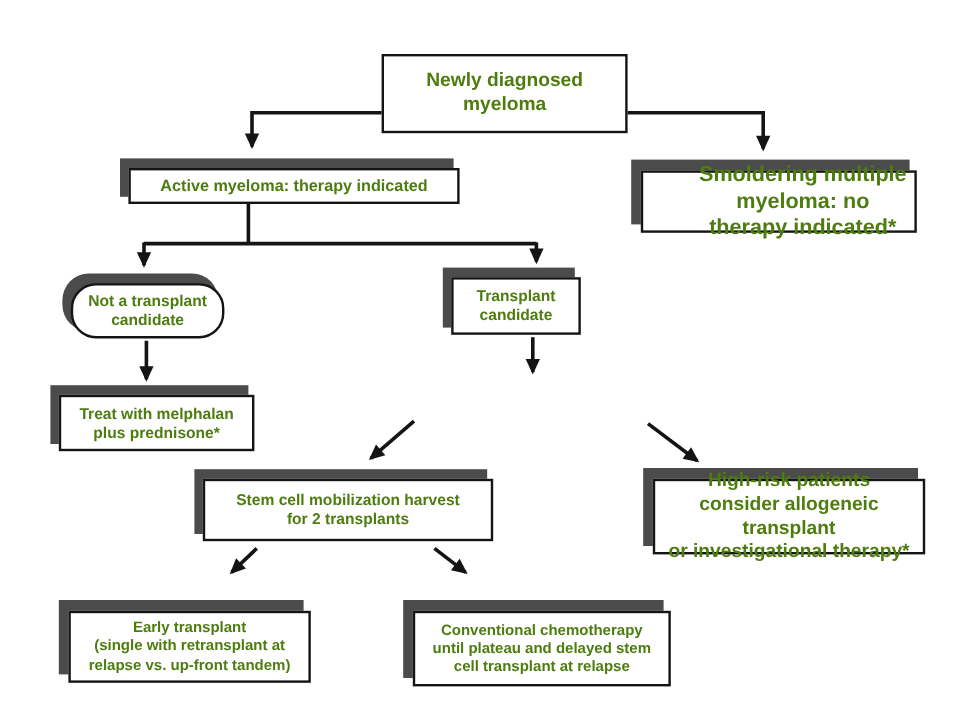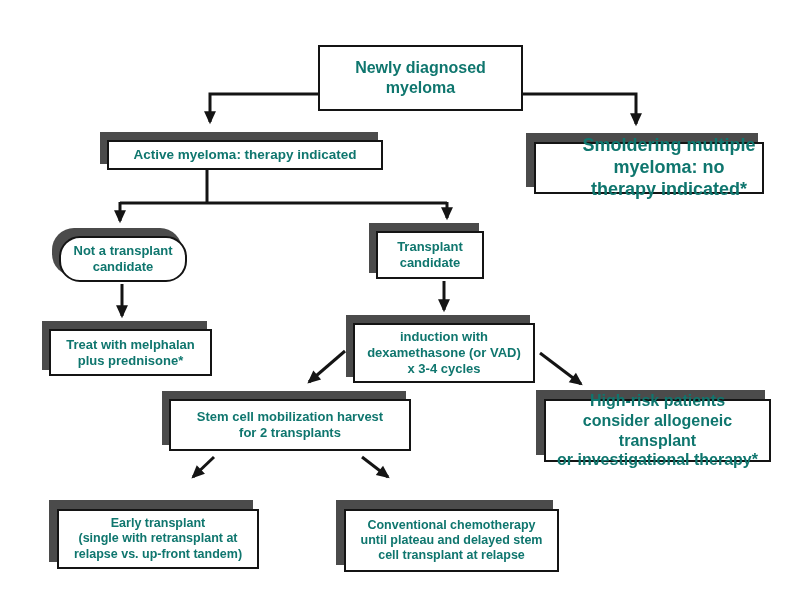--- a/index.html
+++ b/index.html
@@ -18,21 +18,21 @@
   #edges {
     position: absolute;
     left: 0; top: 0;
     width: 800px; height: 600px;
   }
   .node {
     position: absolute;
     box-sizing: border-box;
     background: #ffffff;
     border: 2px solid #141414;
-    color: #0f766e;
+    color: #4d7c0f;
     font-weight: bold;
     text-align: center;
     display: flex;
     align-items: center;
     justify-content: center;
     white-space: pre-line;
     line-height: 1.22;
     padding: 2px 4px;
   }
   .shadowed {
@@ -97,23 +97,20 @@
 
   <div class="node shadowed" id="node-not-candidate">Not a transplant
 candidate</div>
 
   <div class="node shadowed" id="node-candidate">Transplant
 candidate</div>
 
   <div class="node shadowed" id="node-melphalan">Treat with melphalan
 plus prednisone*</div>
 
-  <div class="node shadowed" id="node-induction">induction with
-dexamethasone (or VAD)
-x 3-4 cycles</div>
 
   <div class="node shadowed" id="node-stem-cell">Stem cell mobilization harvest
 for 2 transplants</div>
 
   <div class="node shadowed-big" id="node-high-risk">High-risk patients
 consider allogeneic transplant
 or investigational therapy*</div>
 
   <div class="node shadowed-big" id="node-conventional">Conventional chemotherapy
 until plateau and delayed stem

